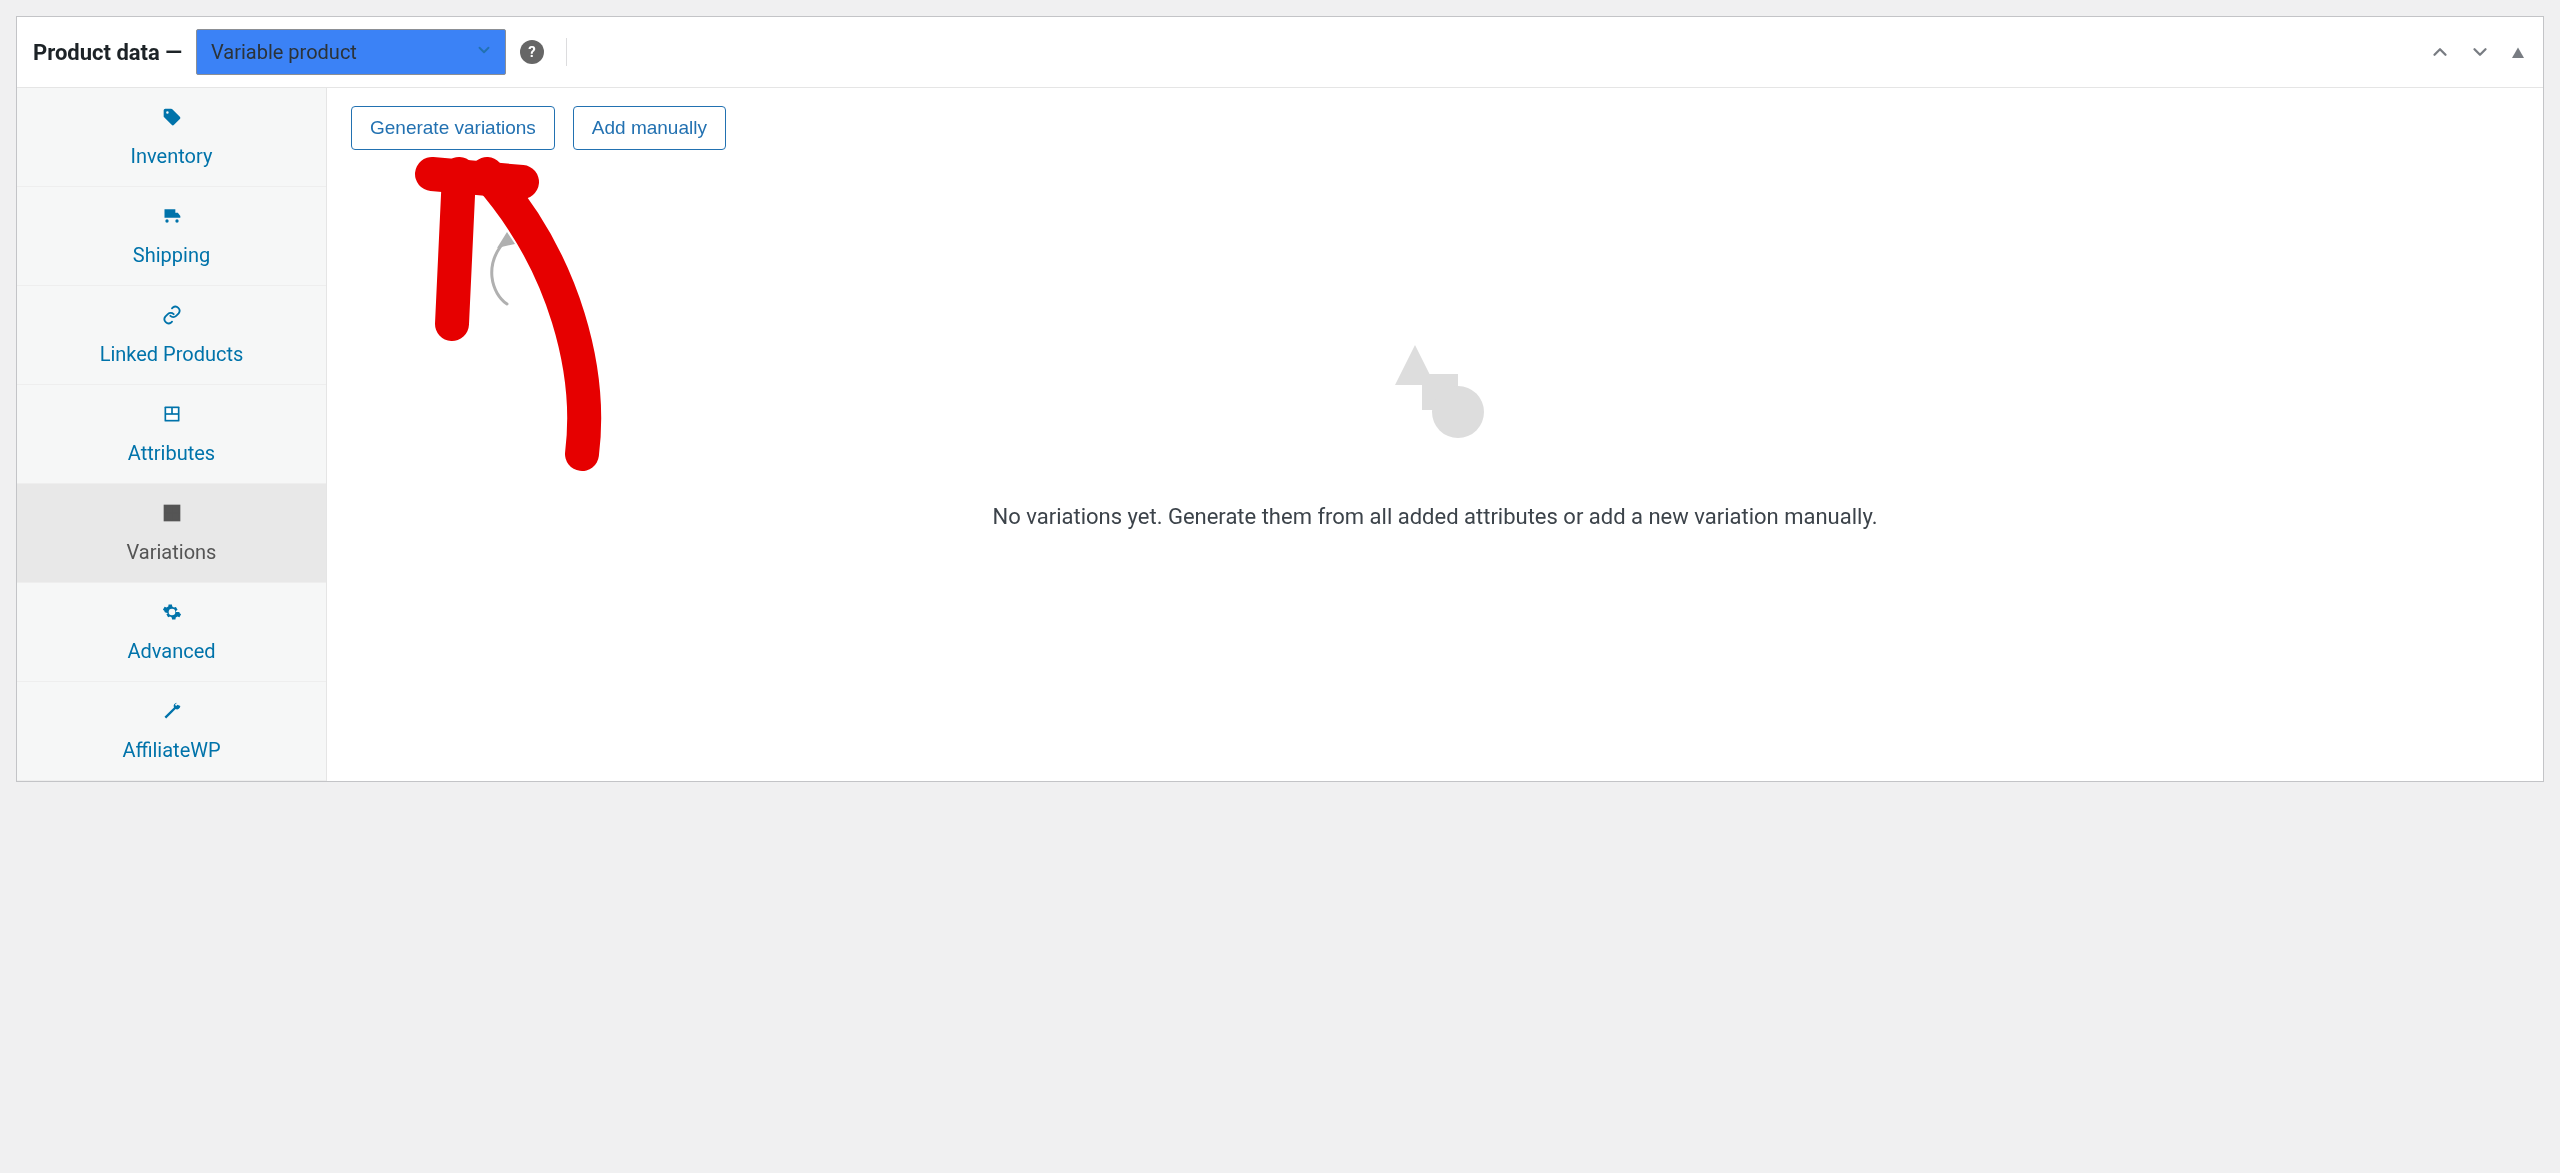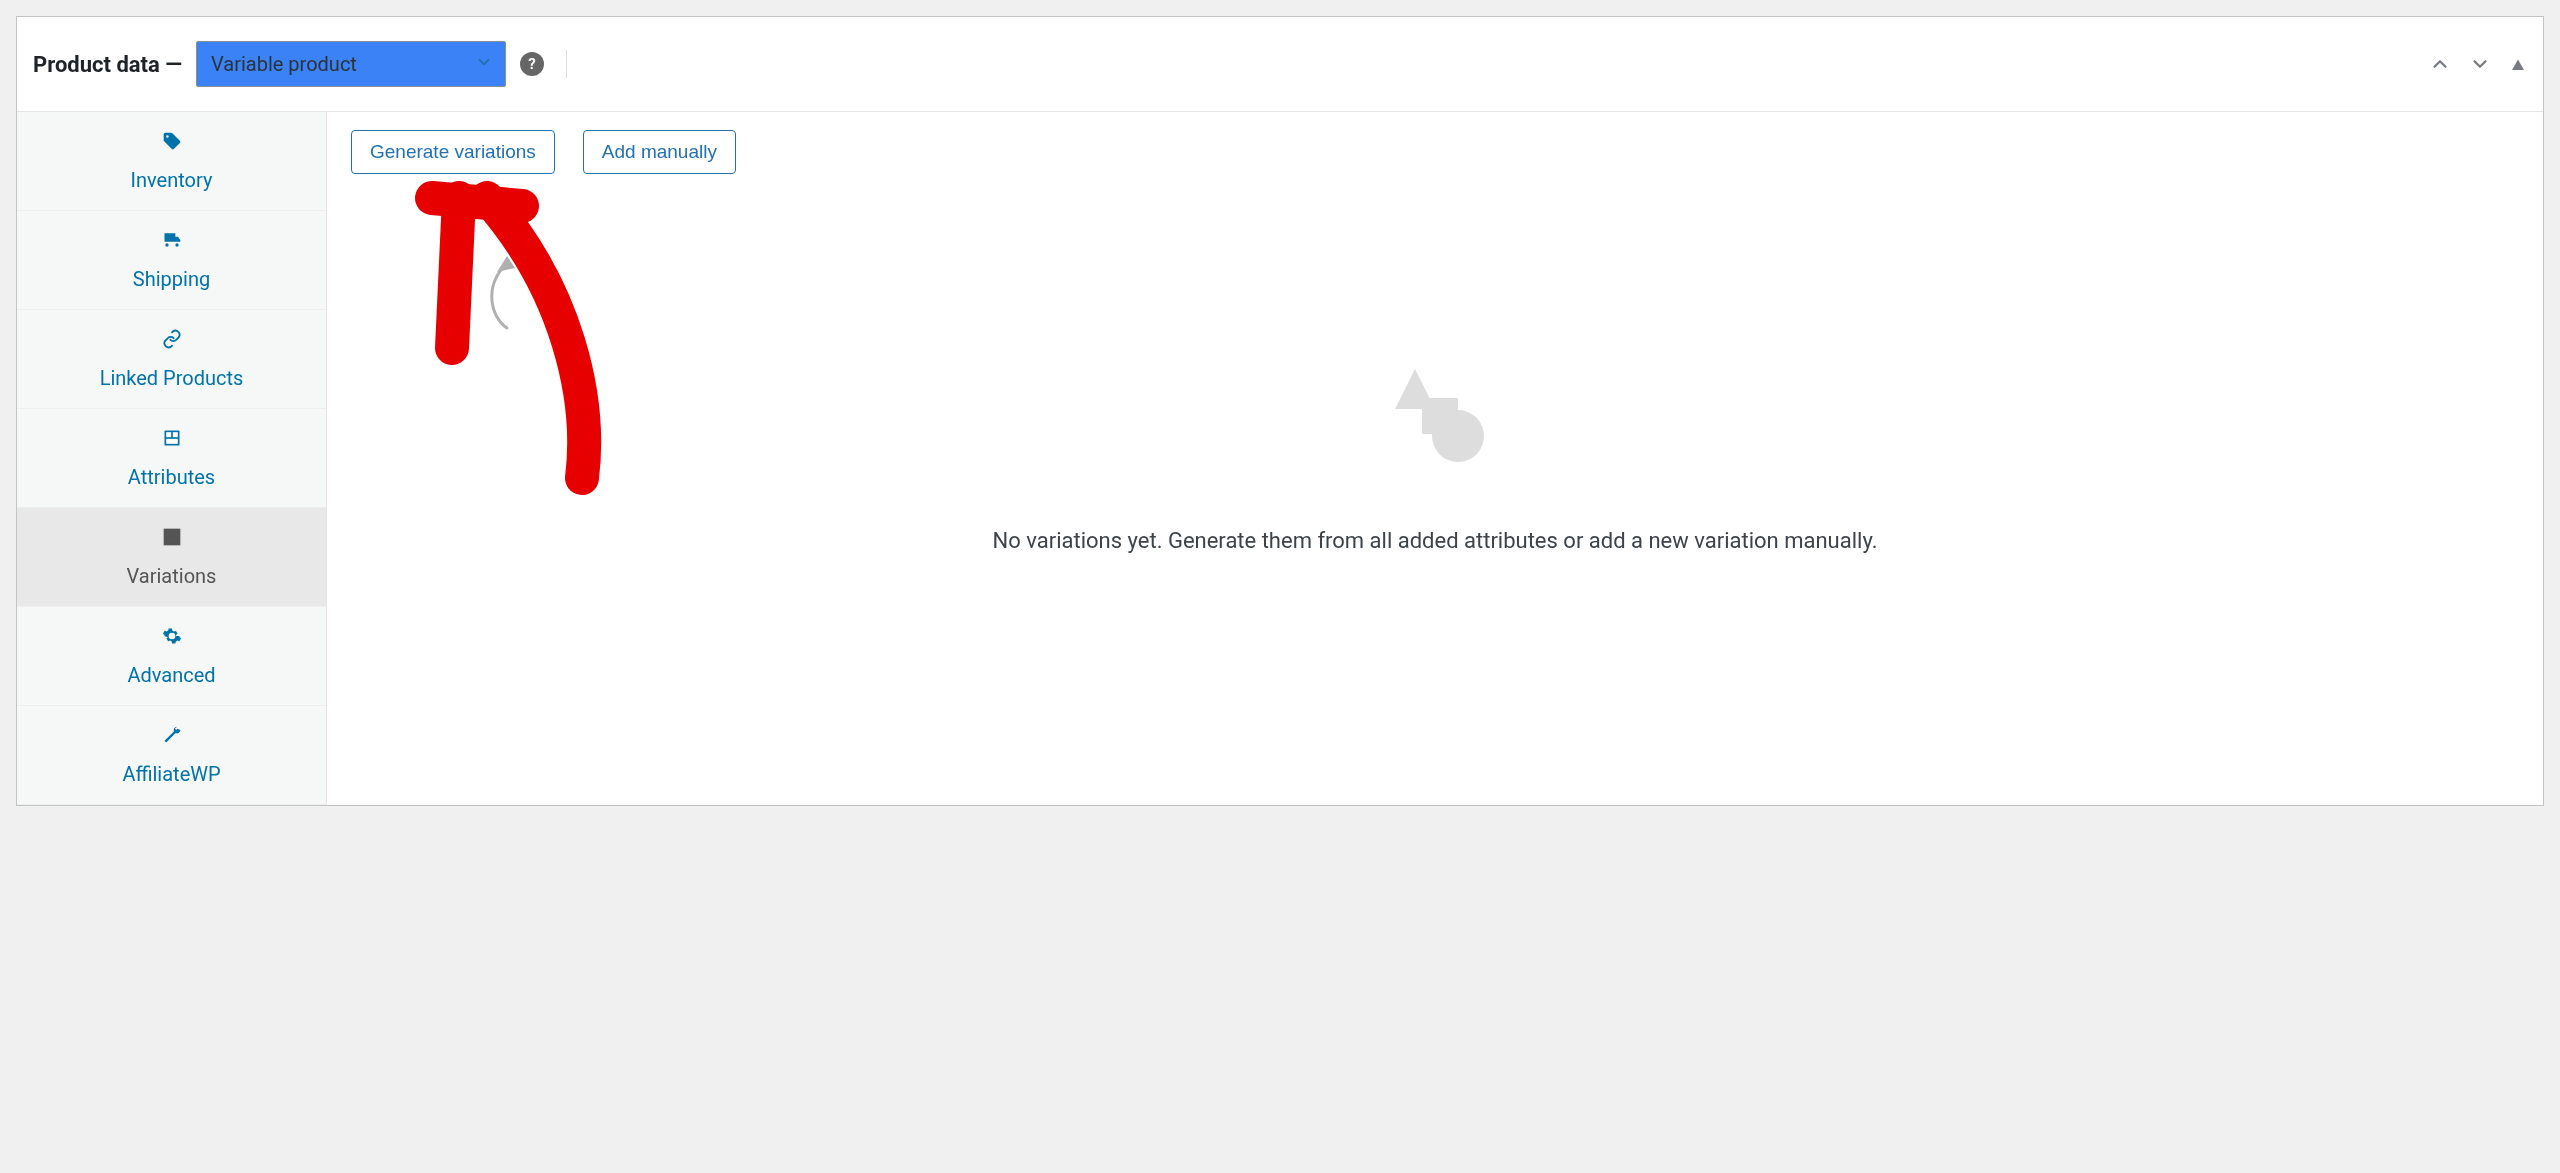--- a/index.html
+++ b/index.html
@@ -10,21 +10,21 @@
     color: #1d2327;
   }
   .panel {
     background: #fff;
     border: 1px solid #c3c4c7;
     position: relative;
   }
   .panel-header {
     display: flex;
     align-items: center;
-    padding: 24px 16px;
+    padding: 12px 16px;
     border-bottom: 1px solid #e5e5e5;
     font-size: 22px;
     gap: 14px;
   }
   .panel-title {
     font-weight: 700;
     color: #1d2327;
     white-space: nowrap;
   }
   .product-type-select {
@@ -103,21 +103,21 @@
   .si-label { color: #0073aa; }
   .content {
     flex: 1;
     padding: 18px 24px;
     display: flex;
     flex-direction: column;
     position: relative;
   }
   .action-row {
     display: flex;
-    gap: 28px;
+    gap: 18px;
   }
   .btn-outline {
     border: 1px solid #2271b1;
     color: #2271b1;
     background: #fff;
     border-radius: 4px;
     padding: 10px 18px;
     font-size: 19px;
     cursor: pointer;
   }

